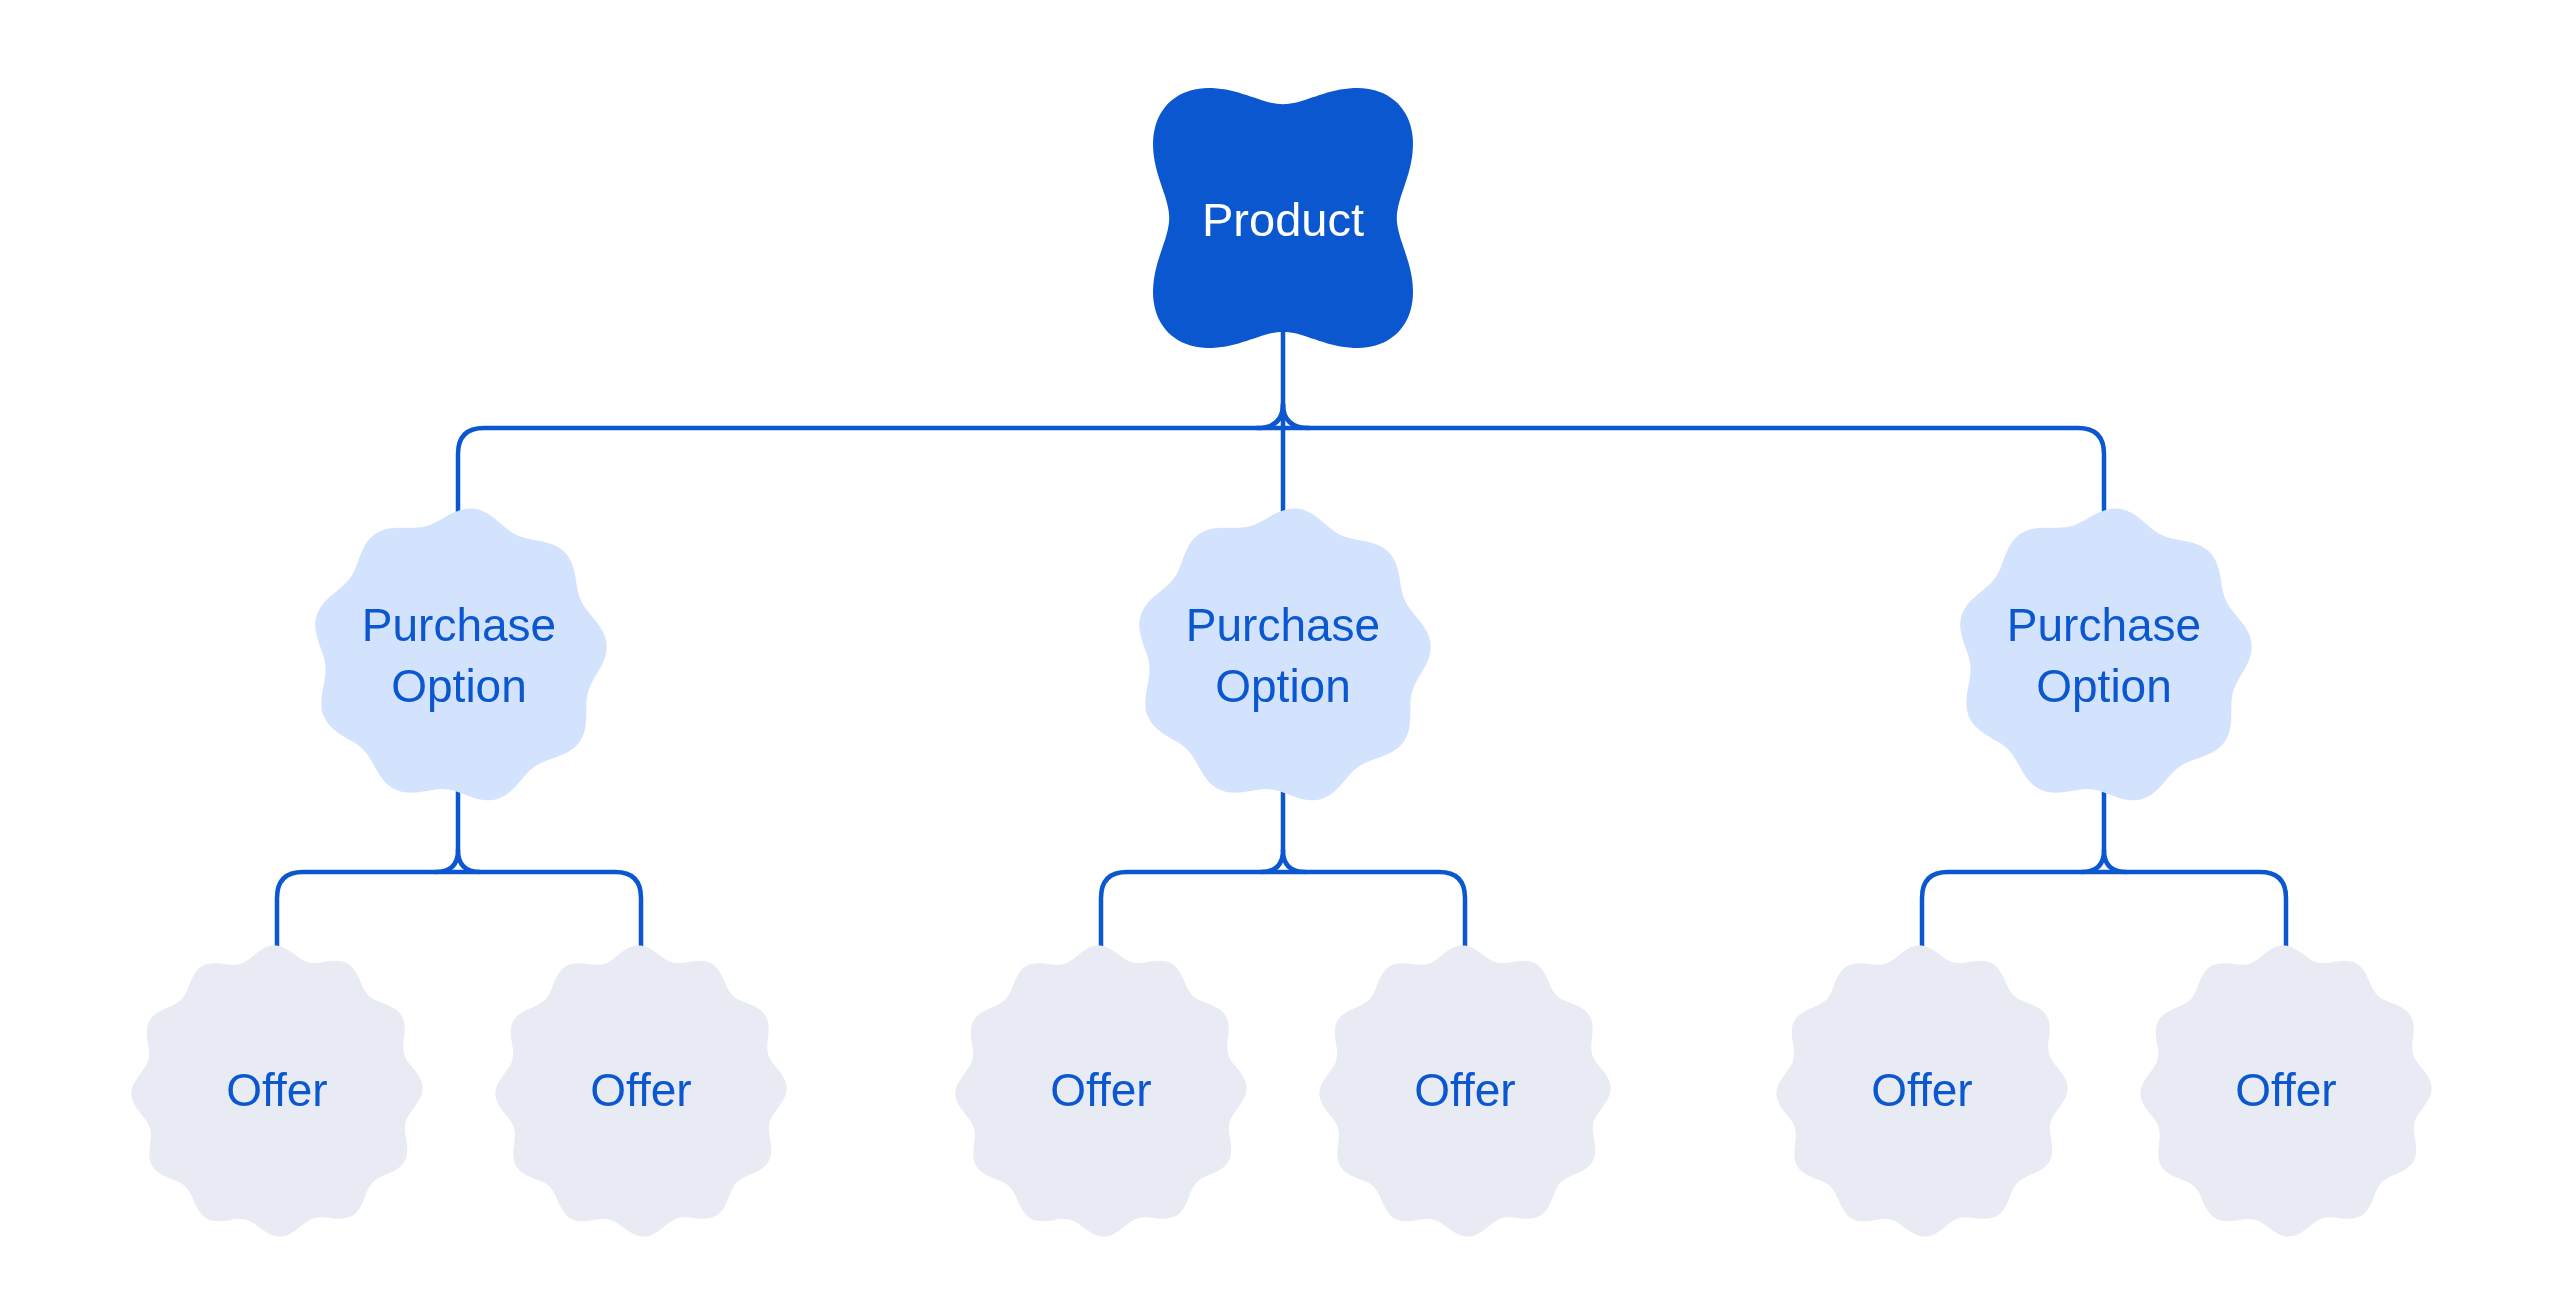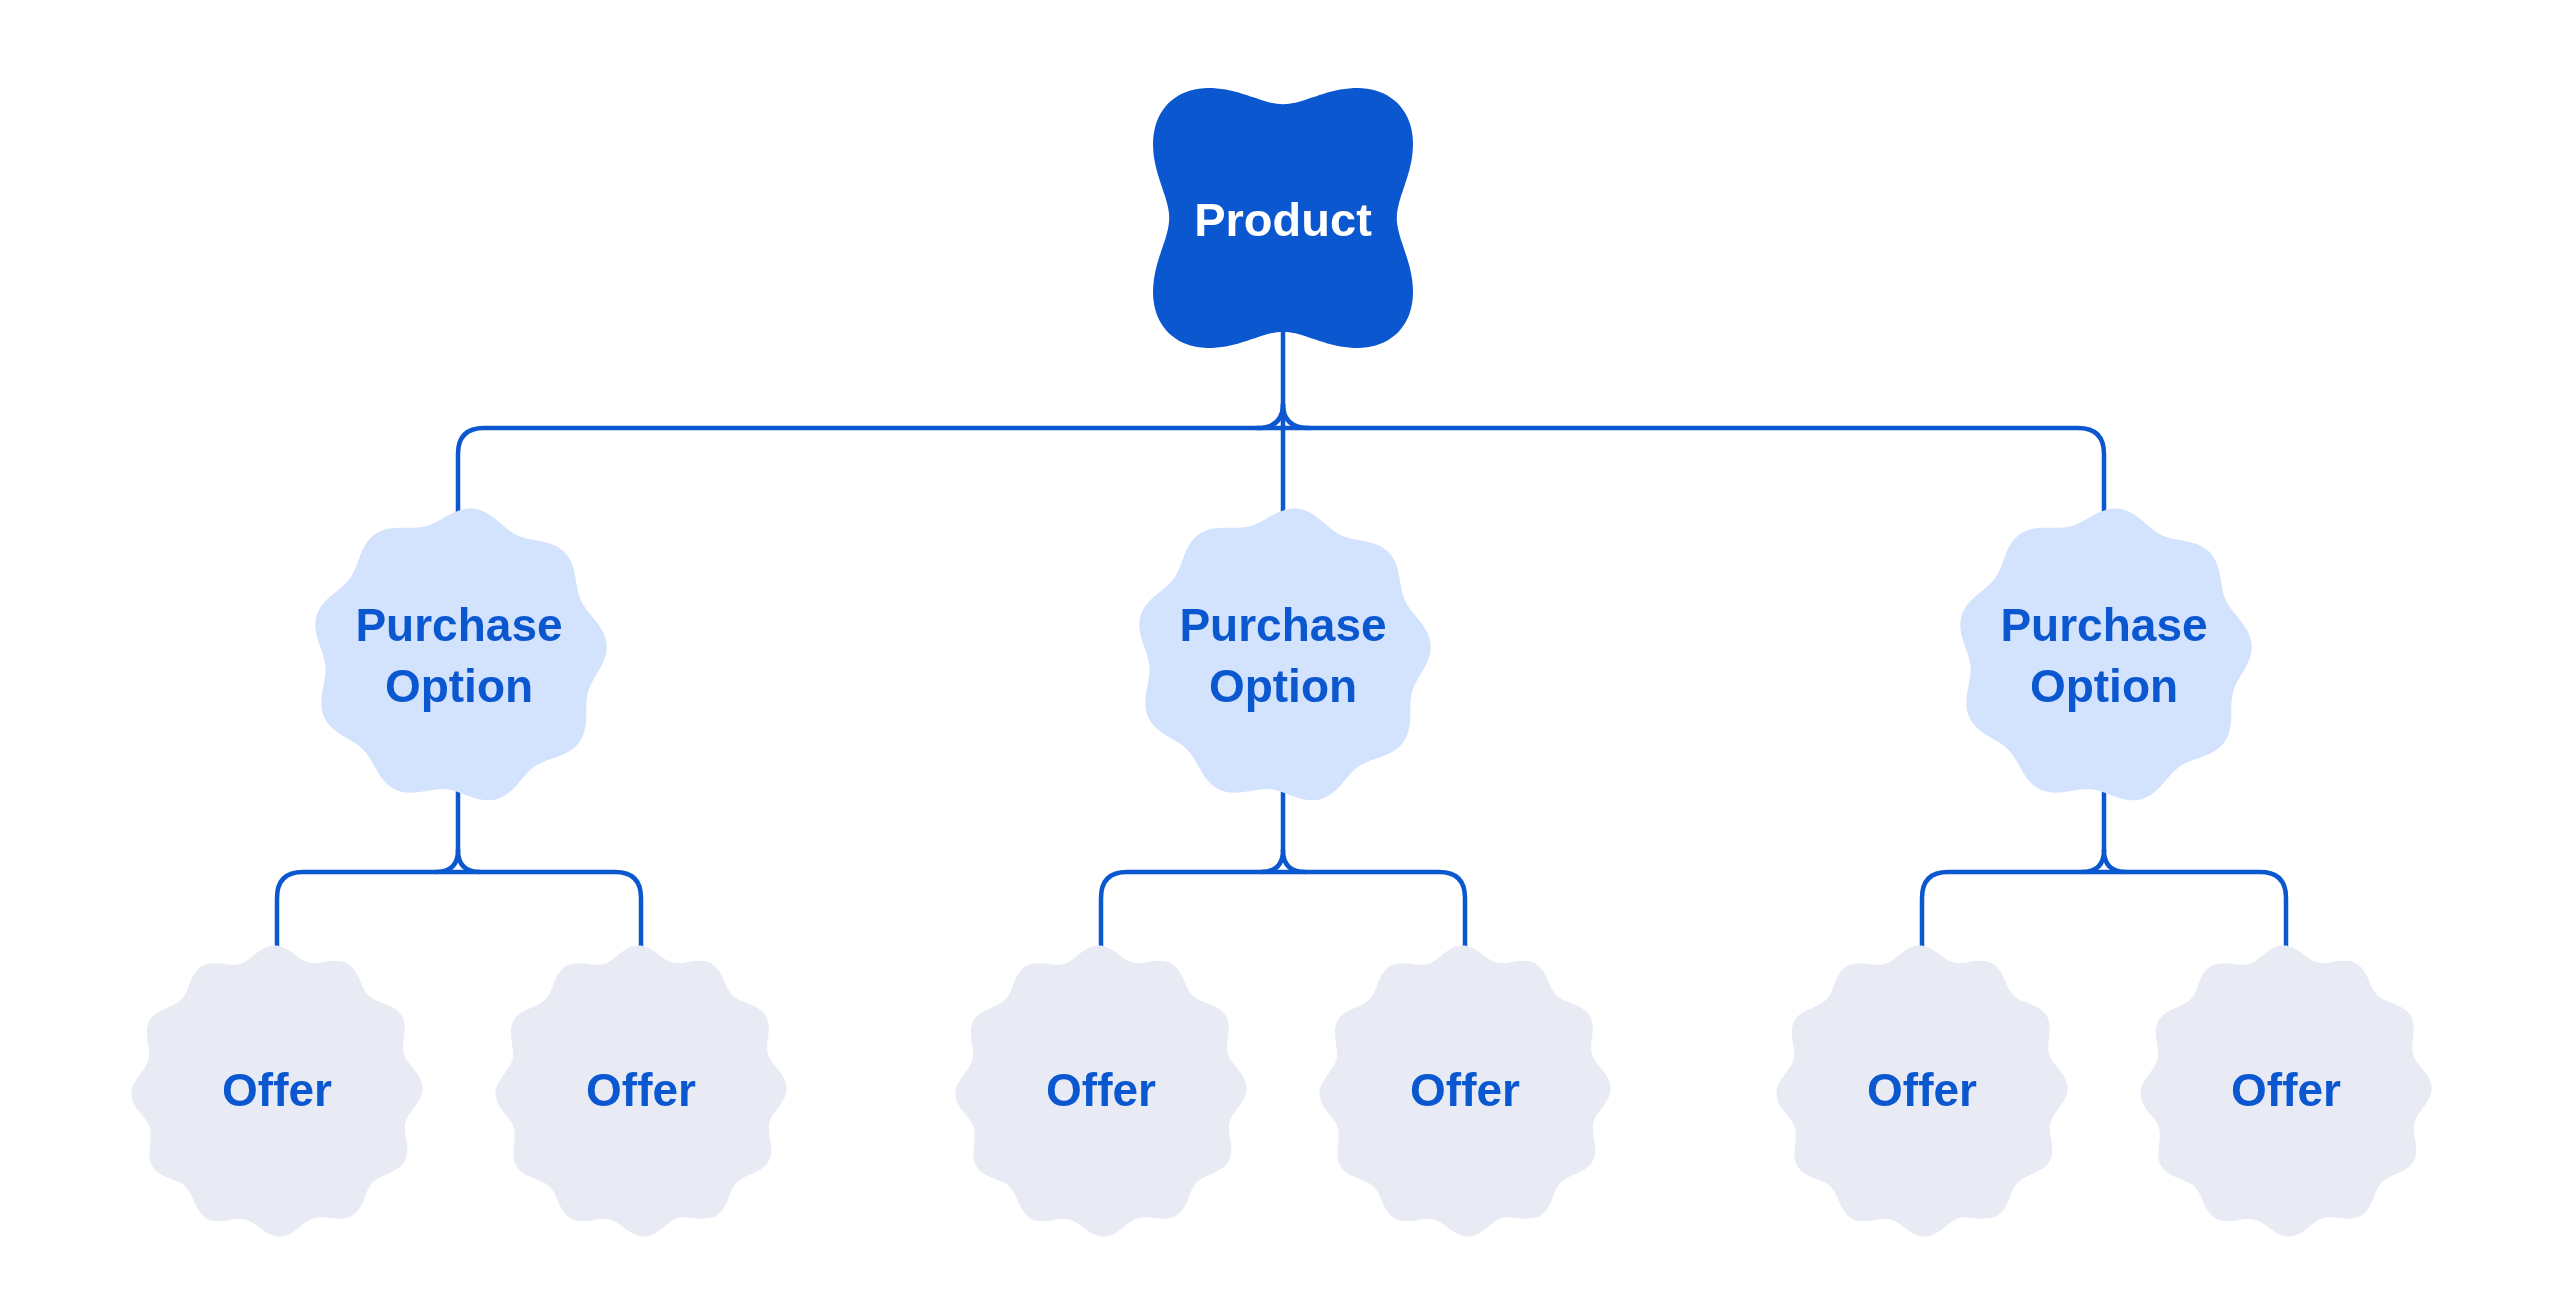--- a/index.html
+++ b/index.html
@@ -9,21 +9,21 @@
     --product-text:#FFFFFF;
     --background:#FFFFFF;
   }
   html,body{margin:0;padding:0;}
   body{
     width:2560px;height:1312px;
     background:var(--background);
     font-family:"Liberation Sans", sans-serif;
     overflow:hidden;
   }
-  .stage{position:relative;width:2208px;height:1312px;font-weight:bold;}
+  .stage{position:relative;width:2208px;height:1312px;}
   svg.diagram{position:absolute;left:0;top:0;display:block;}
   .connector{
     fill:none;
     stroke:var(--accent-blue);
     stroke-width:4.5;
     stroke-linecap:round;
   }
   .node-product{fill:var(--accent-blue);}
   .node-purchase{fill:var(--purchase-fill);}
   .node-offer{fill:var(--offer-fill);}

